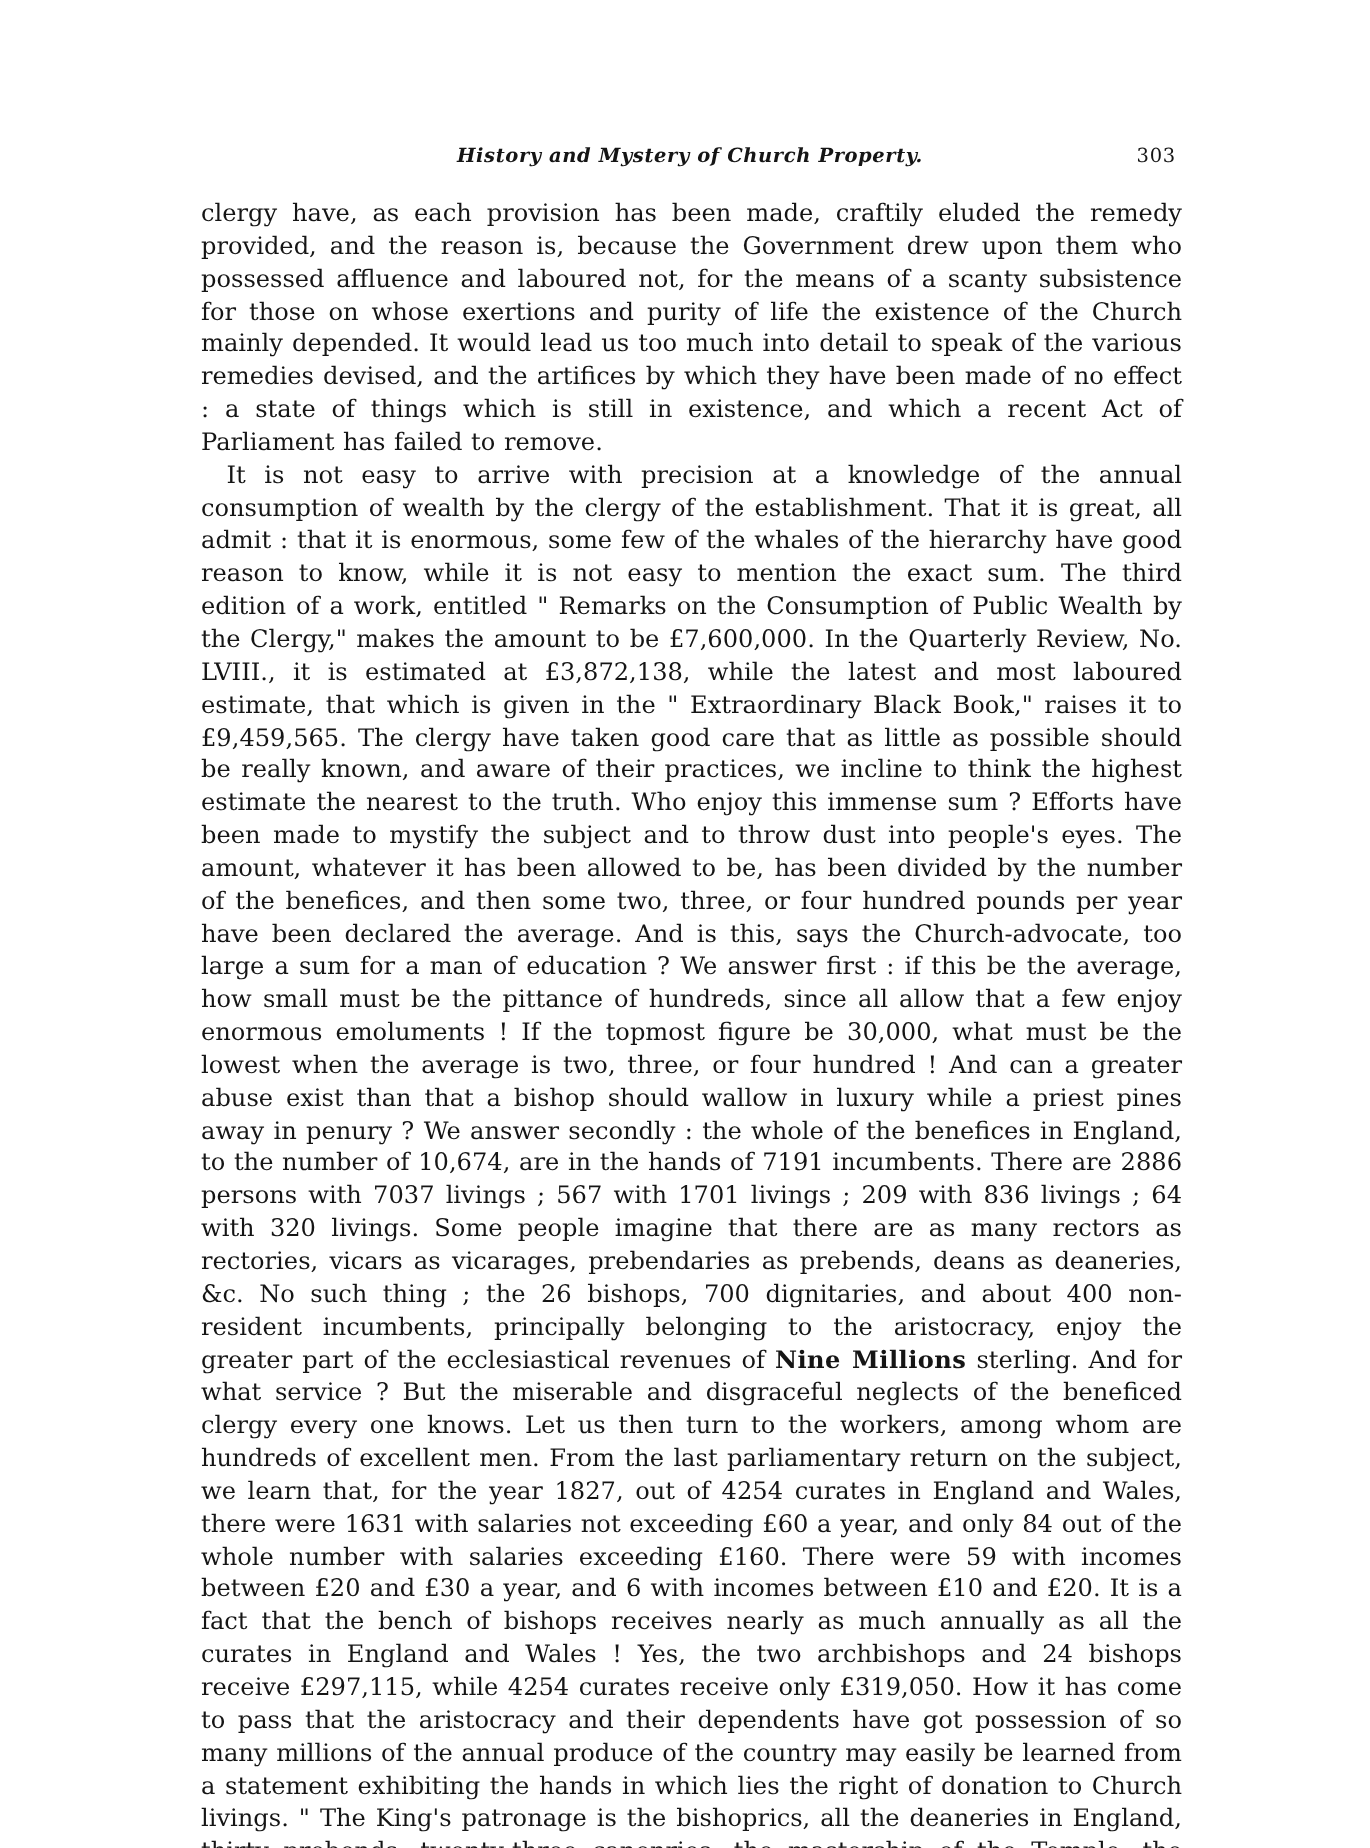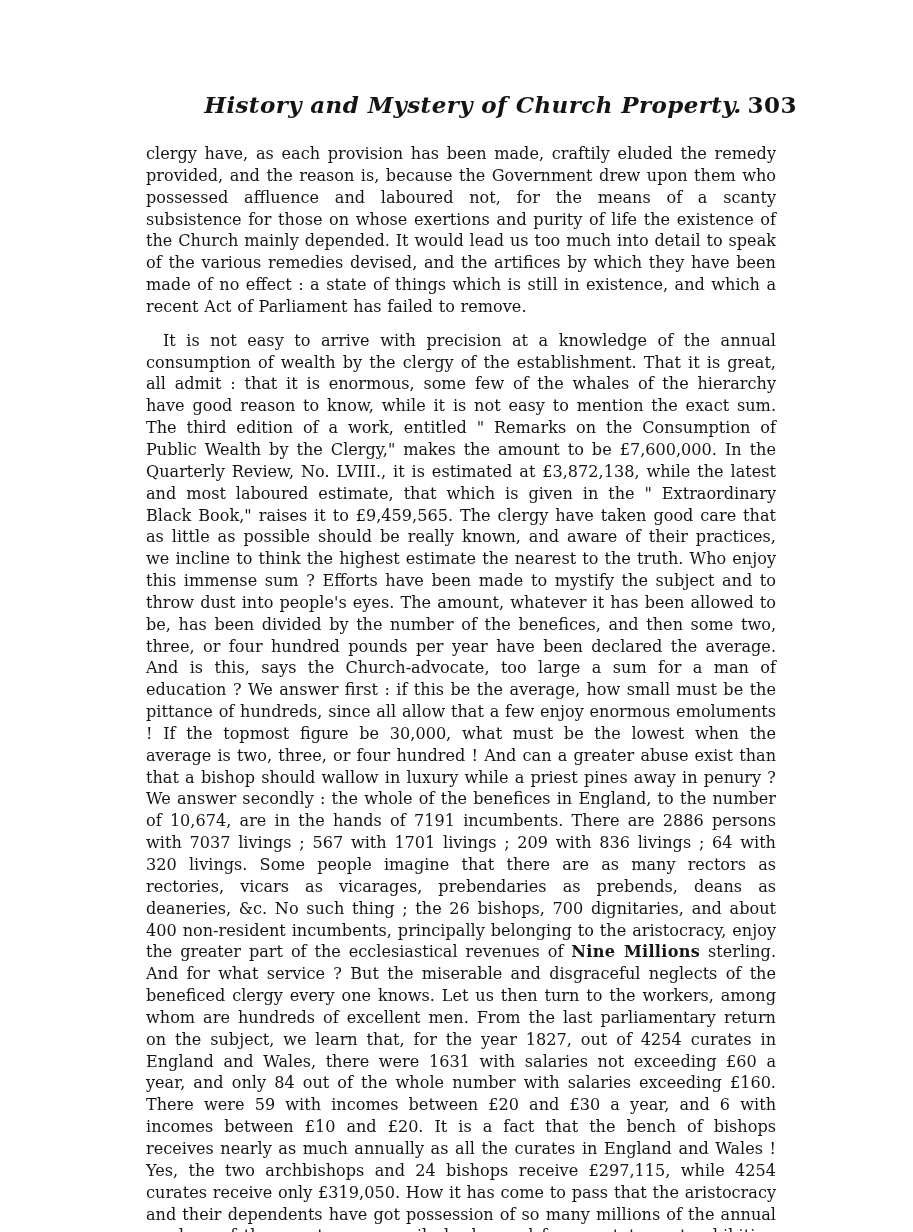--- a/index.html
+++ b/index.html
@@ -12,52 +12,52 @@
     width: 913px;
     height: 1232px;
     background: #ffffff;
     overflow: hidden;
     font-family: "DejaVu Serif", "Liberation Serif", serif;
     color: #151515;
   }
   .page-header {
     position: absolute;
     top: 94px;
-    left: 147px;
+    left: 134px;
     width: 652px;
     text-align: center;
-    font-size: 23px;
+    font-size: 13px;
     line-height: 22px;
     white-space: nowrap;
   }
   .running-title {
     font-style: italic;
     font-weight: bold;
     letter-spacing: 0.4px;
   }
   .page-number {
     position: absolute;
     right: 2px;
     top: 0;
-    font-weight: bold;
+    font-weight: normal;
     font-style: normal;
     letter-spacing: 0.5px;
   }
   .page-body {
     position: absolute;
     top: 131px;
     left: 134px;
     width: 654px;
     text-align: justify;
     font-size: 16.1px;
     line-height: 21.85px;
     word-spacing: 0.04em;
   }
   .para {
-    margin: 12px;
+    margin: 0;
     padding: 0;
   }
   .para.indent {
     text-indent: 17px;
   }
   .italic-run {
     font-weight: bold;
     letter-spacing: 0.3px;
   }
 </style>

